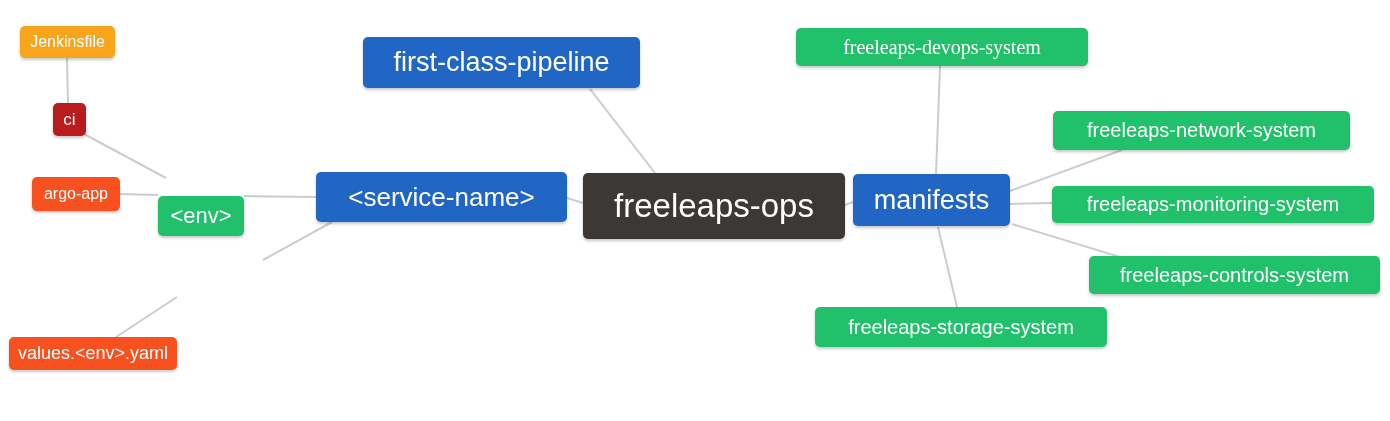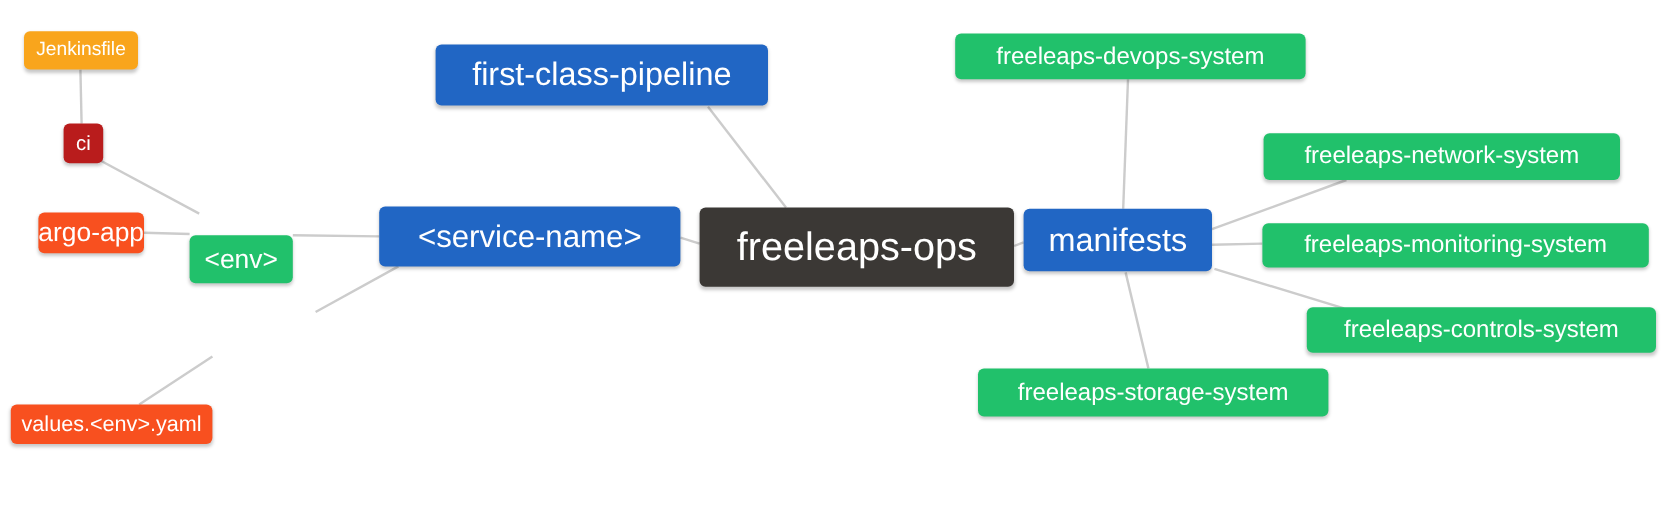--- a/index.html
+++ b/index.html
@@ -59,42 +59,42 @@
       <line x1="1012" y1="224" x2="1120" y2="257" stroke="#cccccc" stroke-width="2"></line>
       <line x1="938" y1="227" x2="957" y2="307" stroke="#cccccc" stroke-width="2"></line>
     </svg>
 
 <div class="node" style="left: 20px; top: 26px; width: 95px; height: 32px; background: rgb(249, 165, 28); font-size: 16px; color: rgb(255, 255, 255); text-align: center;">
       <span>Jenkinsfile</span>
     </div>
     <div class="node" style="left: 53px; top: 103px; width: 33px; height: 33px; background: #b91c1c; font-size: 17px; color: rgb(255, 255, 255);">
       <span>ci</span>
     </div>
-    <div class="node" style="left: 32px; top: 177px; width: 88px; height: 34px; background: rgb(248, 80, 31); font-size: 22px; color: rgb(255, 255, 255);">
+    <div class="node" style="left: 32px; top: 177px; width: 88px; height: 34px; background: rgb(248, 80, 31); font-size: 16px; color: rgb(255, 255, 255);">
       <span>argo-app</span>
     </div>
     <div class="node" style="left: 158px; top: 176px; width: 86px; height: 40px; background: rgb(33, 193, 107); font-size: 22px; color: rgb(255, 255, 255); margin-top: 20px;">
       <span>&lt;env&gt;</span>
     </div>
     <div class="node" style="left: 9px; top: 337px; width: 168px; height: 33px; background: rgb(248, 80, 31); font-size: 18px; color: rgb(255, 255, 255);">
       <span>values.&lt;env&gt;.yaml</span>
     </div>
     <div class="node" style="left: 315px; top: 37px; width: 277px; height: 51px; background: rgb(33, 102, 196); font-size: 27px; color: rgb(255, 255, 255); margin-left: 48px;">
       <span>first-class-pipeline</span>
     </div>
     <div class="node" style="left: 316px; top: 172px; width: 251px; height: 50px; background: rgb(33, 102, 196); font-size: 26px; color: rgb(255, 255, 255);">
       <span>&lt;service-name&gt;</span>
     </div>
     <div class="node" style="left: 583px; top: 173px; width: 262px; height: 66px; background: rgb(59, 56, 53); font-size: 33px; color: rgb(255, 255, 255);">
       <span>freeleaps-ops</span>
     </div>
     <div class="node" style="left: 853px; top: 174px; width: 157px; height: 52px; background: rgb(33, 102, 196); font-size: 27px; color: rgb(255, 255, 255);">
       <span>manifests</span>
     </div>
-    <div class="node" style="left: 796px; top: 28px; width: 292px; height: 38px; background: rgb(33, 193, 107); font-size: 20px; color: rgb(255, 255, 255);">
+    <div class="node" style="left: 796px; top: 28px; width: 292px; height: 38px; background: rgb(33, 193, 107); font-size: 20px; color: rgb(255, 255, 255); font-family: Liberation Serif, serif;">
       <span>freeleaps-devops-system</span>
     </div>
     <div class="node" style="left: 1053px; top: 111px; width: 297px; height: 39px; background: rgb(33, 193, 107); font-size: 20px; color: rgb(255, 255, 255);">
       <span>freeleaps-network-system</span>
     </div>
     <div class="node" style="left: 1052px; top: 186px; width: 322px; height: 37px; background: rgb(33, 193, 107); font-size: 20px; color: rgb(255, 255, 255);">
       <span>freeleaps-monitoring-system</span>
     </div>
     <div class="node" style="left: 1089px; top: 256px; width: 291px; height: 38px; background: rgb(33, 193, 107); font-size: 20px; color: rgb(255, 255, 255);">
       <span>freeleaps-controls-system</span>

